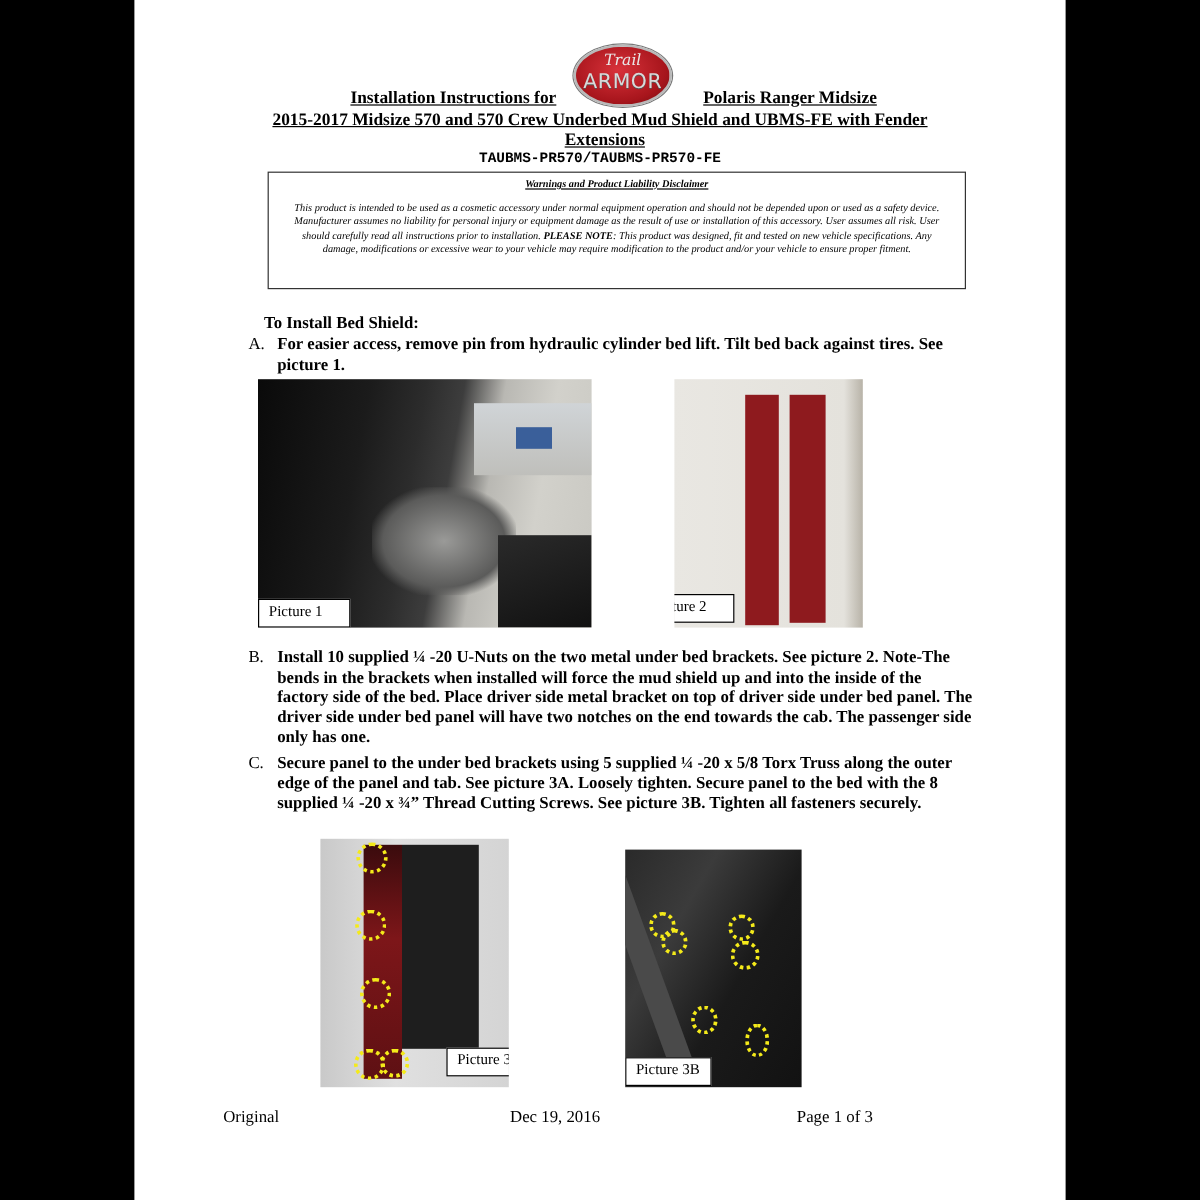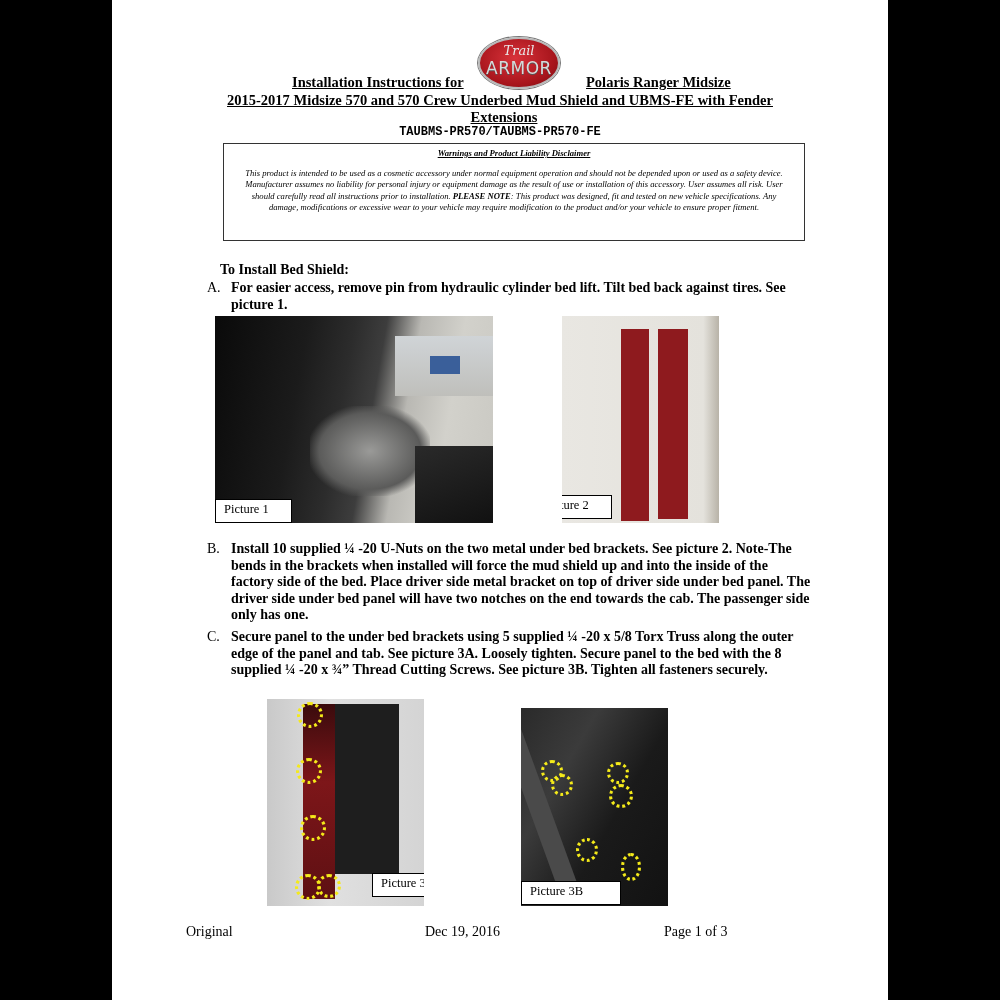--- a/index.html
+++ b/index.html
@@ -88,20 +88,20 @@
   </div>
 
   <div class="photo" style="left:409px; top:708px; width:147px; height:198px; background:linear-gradient(120deg,#2a2a2a 0%,#3b3b3b 30%,#1a1a1a 60%,#121212 100%);">
     <div class="abs" style="left:10px; top:20px; width:20px; height:170px; background:#4a4a4a; transform:rotate(-20deg);"></div>
     <div class="ring" style="left:20px; top:52px; width:22px; height:22px;"></div>
     <div class="ring" style="left:30px; top:66px; width:22px; height:22px;"></div>
     <div class="ring" style="left:86px; top:54px; width:22px; height:22px;"></div>
     <div class="ring" style="left:88px; top:76px; width:24px; height:24px;"></div>
     <div class="ring" style="left:55px; top:130px; width:22px; height:24px;"></div>
     <div class="ring" style="left:100px; top:145px; width:20px; height:28px;"></div>
-    <div class="caption" style="left:0; top:173px; width:100px; height:24px;">Picture 3B</div>
+    <div class="caption" style="left:0; top:173px; width:72px; height:24px;">Picture 3B</div>
   </div>
 
   <div class="footer" style="left:74px;">Original</div>
   <div class="footer" style="left:313px;">Dec 19, 2016</div>
   <div class="footer" style="left:552px;">Page 1 of 3</div>
 
 </div>
 
 </body></html>

